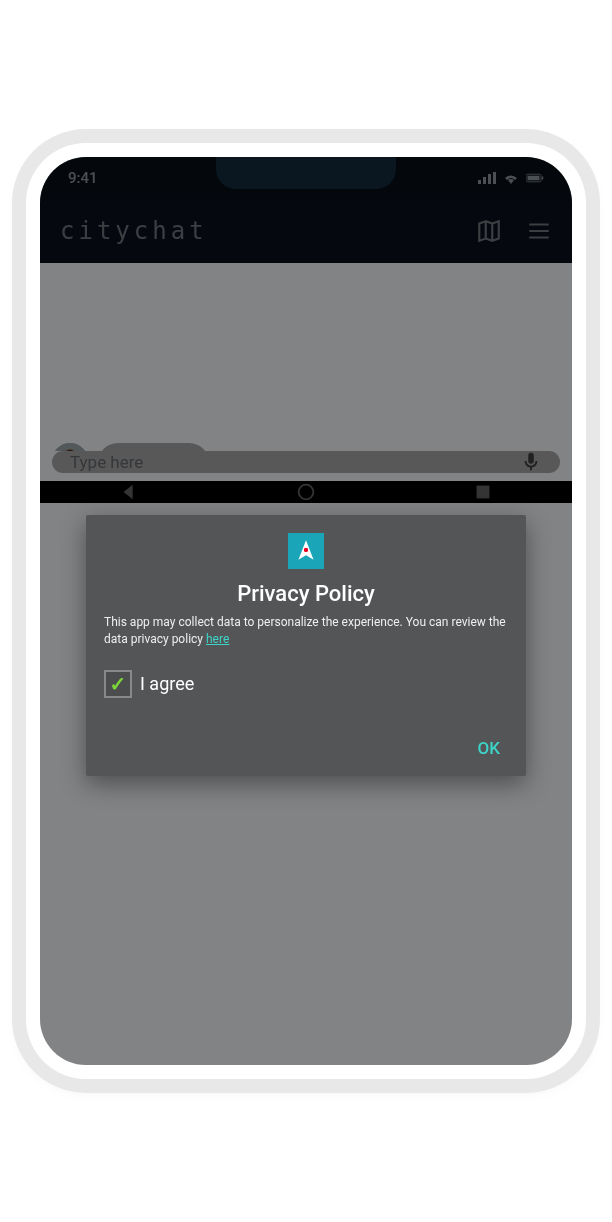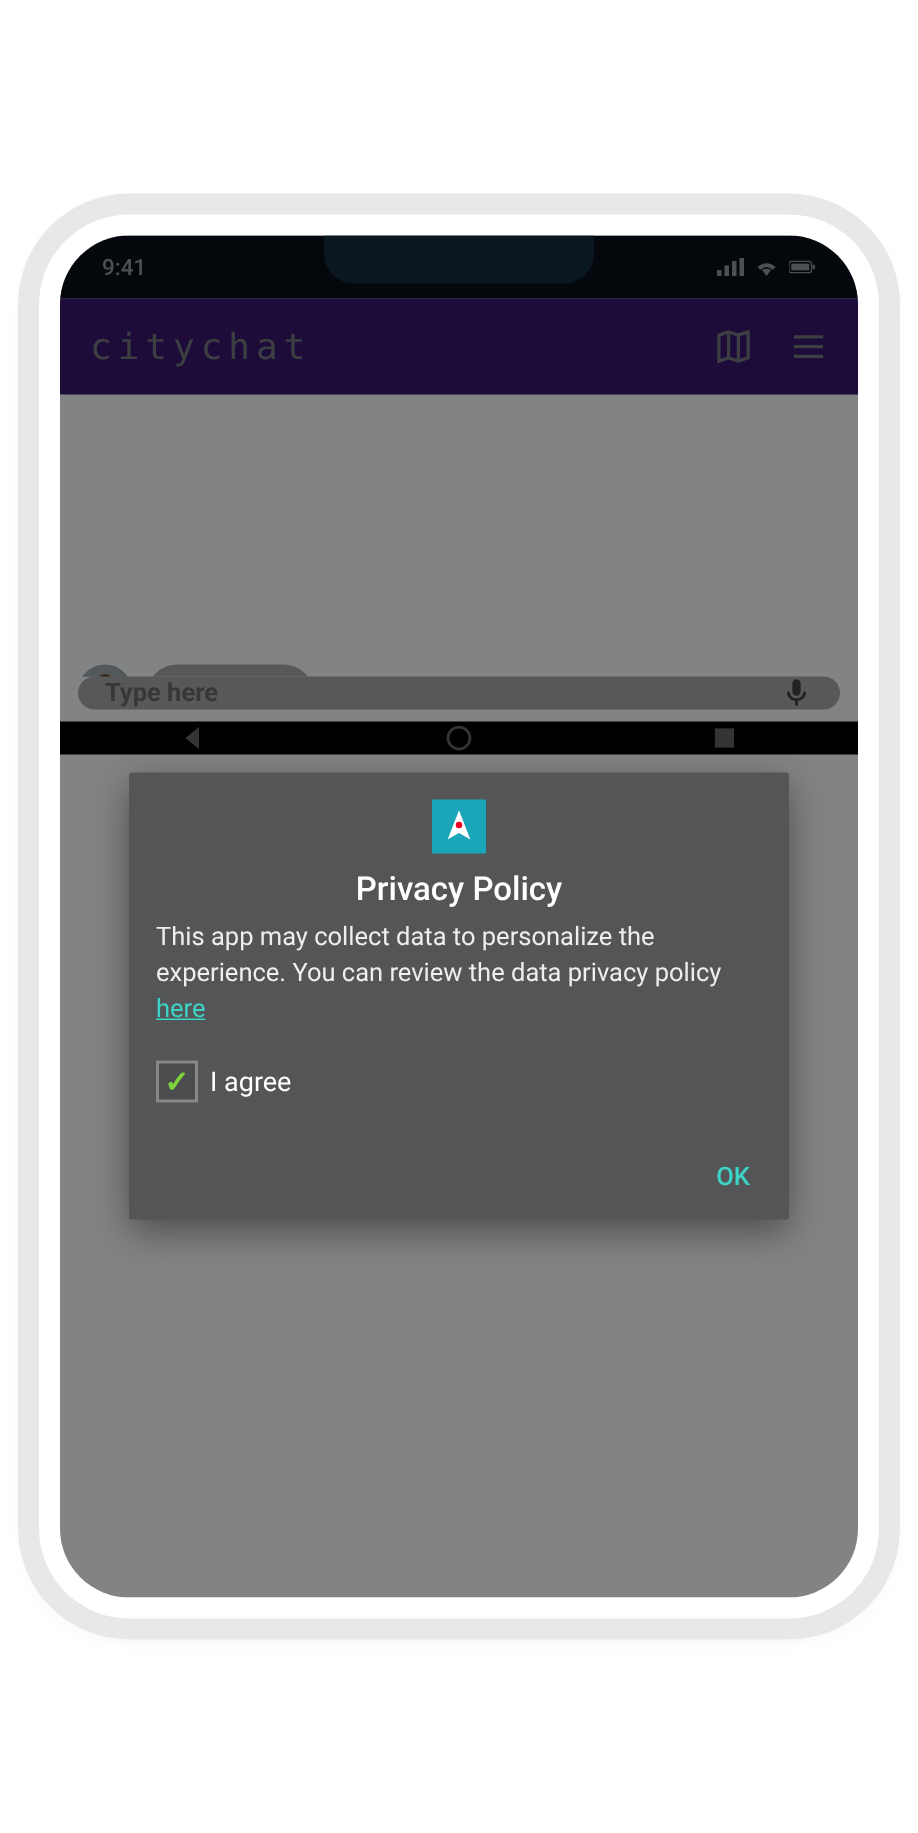--- a/index.html
+++ b/index.html
@@ -3,42 +3,42 @@
 <meta charset="utf-8">
 <style>
 * { margin: 0; padding: 0; box-sizing: border-box; font-family: -apple-system, BlinkMacSystemFont, "Segoe UI", Roboto, sans-serif; }
 body { width: 612px; height: 1222px; background: #fff; display: flex; align-items: center; justify-content: center; }
 .phone-frame { width: 560px; height: 936px; background: #fff; border-radius: 60px; box-shadow: 0 0 0 14px #e8e8e8, 0 4px 20px rgba(0,0,0,0.15); position: relative; overflow: hidden; }
 .screen { position: absolute; inset: 14px; background: #eceef0; border-radius: 46px; overflow: hidden; }
 .notch { position: absolute; top: 0; left: 50%; transform: translateX(-50%); width: 180px; height: 32px; background: #0b1720; border-radius: 0 0 20px 20px; z-index: 50; }
 .status-bar { height: 42px; background: #0b1720; color: #c8d0d6; display: flex; align-items: center; justify-content: space-between; padding: 0 28px 0 28px; font-size: 15px; font-weight: 500; }
 .status-icons { display: flex; gap: 6px; align-items: center; }
 .status-icons svg { width: 18px; height: 14px; }
-.app-header { height: 64px; background: #4c1d95; display: flex; align-items: center; justify-content: space-between; padding: 0 20px; }
+.app-header { height: 64px; background: #0f172a; display: flex; align-items: center; justify-content: space-between; padding: 0 20px; }
 .app-title { color: #9aa4ad; font-size: 24px; letter-spacing: 4px; font-weight: 400; font-family: monospace; text-transform: lowercase; }
 .header-actions { display: flex; gap: 24px; align-items: center; }
 .header-icon { width: 26px; height: 26px; color: #9aa4ad; }
 .chat-area { position: absolute; top: 106px; bottom: 0; left: 0; right: 0; background: #eceef0; display: flex; flex-direction: column; }
 .messages { flex: 1; padding: 180px 12px 8px 12px; overflow: hidden; display: flex; flex-direction: column; gap: 12px; }
 .msg-row { display: flex; align-items: flex-start; gap: 10px; }
 .avatar { width: 36px; height: 36px; border-radius: 50%; background: #d8e8ea; flex-shrink: 0; display: flex; align-items: center; justify-content: center; overflow: hidden; }
 .avatar svg { width: 100%; height: 100%; }
 .bubble { background: #e2e4e7; color: #333; padding: 10px 16px; border-radius: 20px; font-size: 17px; max-width: 400px; line-height: 1.35; }
 .input-bar { height: 56px; margin: 0 12px 8px; background: #e4e6e8; border-radius: 28px; display: flex; align-items: center; padding: 0 18px; justify-content: space-between; }
-.input-placeholder { color: #8a9096; font-size: 17px; font-weight: bold; }
+.input-placeholder { color: #8a9096; font-size: 17px; }
 .mic-icon { width: 22px; height: 22px; color: #555; }
 .android-nav { height: 52px; background: #000; display: flex; align-items: center; justify-content: space-around; }
 .android-nav svg { width: 22px; height: 22px; fill: #888; }
 .overlay { position: absolute; inset: 0; background: rgba(0,0,0,0.45); z-index: 20; }
 .dialog { position: absolute; top: 358px; left: 46px; right: 46px; background: #535557; border-radius: 2px; padding: 18px 18px 10px; z-index: 30; box-shadow: 0 8px 24px rgba(0,0,0,0.4); }
 .dialog-header { display: flex; align-items: center; gap: 12px; margin-bottom: 8px; flex-direction: column; }
 .dialog-icon { width: 36px; height: 36px; background: #1aa5b8; display: flex; align-items: center; justify-content: center; }
 .dialog-icon svg { width: 26px; height: 26px; }
 .dialog-title { color: #fff; font-size: 22px; font-weight: 500; }
-.dialog-body { color: #eee; font-size: 17px; line-height: 1.4; margin-bottom: 22px; }
+.dialog-body { color: #eee; font-size: 12px; line-height: 1.4; margin-bottom: 22px; }
 .dialog-link { color: #3dd4c8; text-decoration: underline; }
 .checkbox-row { display: flex; align-items: center; gap: 8px; margin-bottom: 40px; }
 .checkbox { width: 28px; height: 28px; border: 2px solid #888; background: #4a4c4e; display: flex; align-items: center; justify-content: center; }
 .checkmark { color: #7cd43a; font-size: 20px; font-weight: bold; }
 .checkbox-label { color: #fff; font-size: 18px; }
 .dialog-actions { display: flex; justify-content: flex-end; padding-right: 8px; padding-bottom: 8px; align-items: flex-end; }
 .dialog-ok { color: #3dd4c8; font-size: 17px; font-weight: 500; background: none; border: none; cursor: pointer; }
 .dim { filter: brightness(0.7); }
 </style>
 </head>

